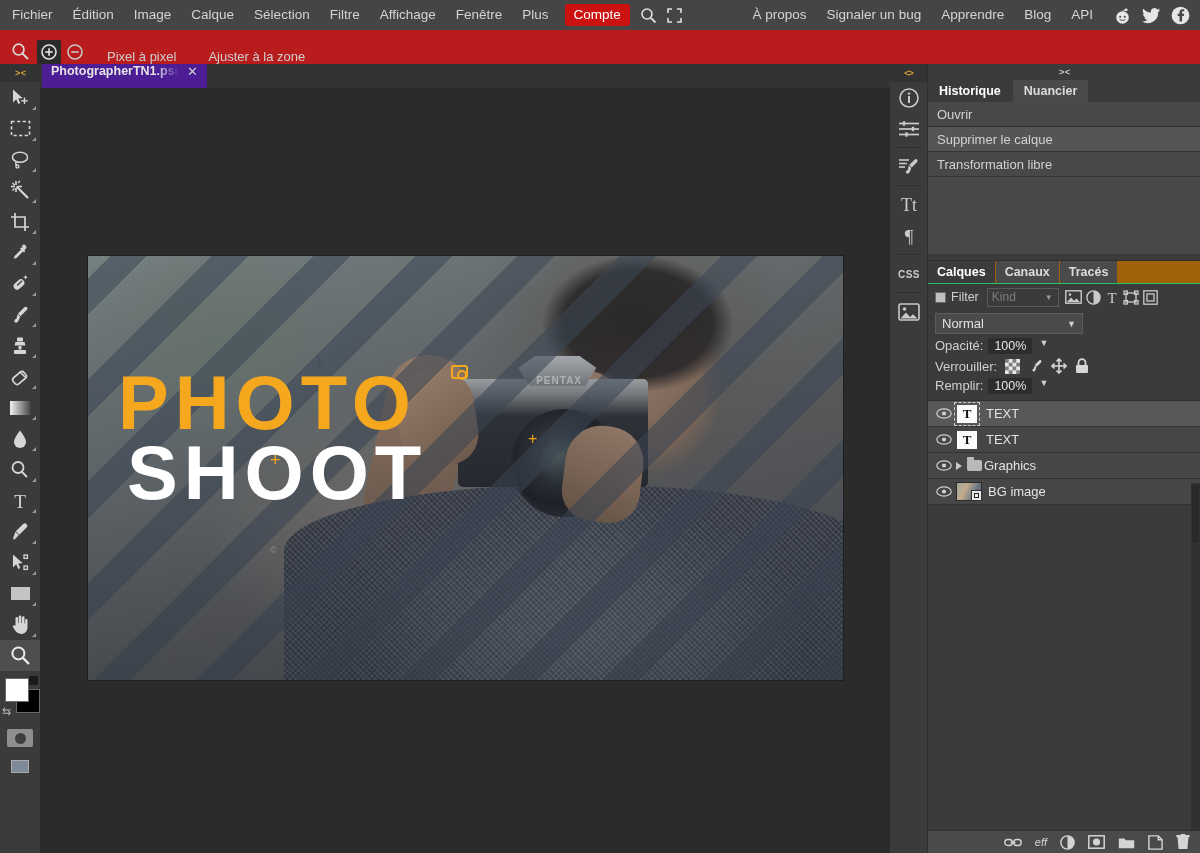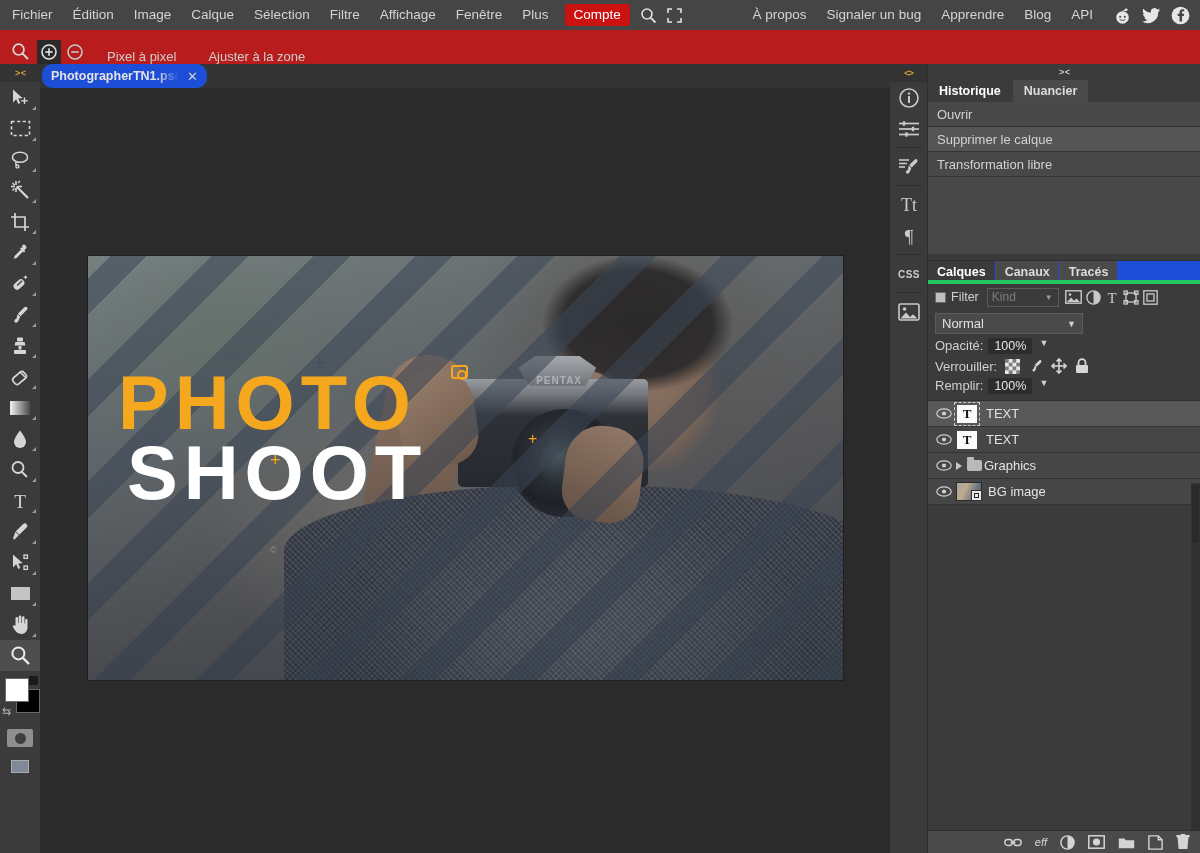--- a/index.html
+++ b/index.html
@@ -79,22 +79,22 @@
   .screenmode { width: 40px; height: 26px; display: flex; align-items: center; justify-content: center; }
   .screenmode-box { width: 18px; height: 13px; background: #7f8a99; border: 1px solid #aaa; }
 
   
   #tabbar {
     position: absolute; left: 40px; top: 64px; width: 850px; height: 24px;
     background: #333333;
   }
   #doctab {
     position: absolute; left: 2px; top: 0; height: 24px;
-    background: #1d4ed8; display: flex; align-items: center;
-    padding: 0 0 0 9px; max-width: 174px; border-radius: 10px;
+    background: #4c1d95; display: flex; 
+    padding: 0 0 0 9px; max-width: 174px;
   }
   #doctab .tabname {
     font-size: 12.5px; color: #e3e3e3; font-weight: bold; white-space: nowrap;
     overflow: hidden; max-width: 128px;
     -webkit-mask-image: linear-gradient(to right, #000 82%, transparent 100%);
     mask-image: linear-gradient(to right, #000 82%, transparent 100%);
   }
   #doctab .tabclose { font-size: 13px; color: #d0d0d0; padding: 0 9px 0 8px; cursor: pointer; }
 
   
@@ -239,21 +239,21 @@
     padding-left: 9px; border-bottom: 1px solid #333; background: #484848;
   }
   .hist-item.selected { background: #555555; }
   .hist-fill { background: #484848; height: 77px; }
 
   
   #layerspanel {
     position: absolute; left: 38px; top: 196px; width: 272px; height: 593px;
     background: #3b3b3b; border-top: 1px solid #2f2f2f;
   }
-  .lp-tabs { display: flex; height: 23px; background: #1d4ed8; border-bottom: 4px solid #22c55e; }
+  .lp-tabs { display: flex; height: 23px; background: #a16207; border-bottom: 1px solid #22c55e; }
   .lp-tab {
     font-size: 12.5px; font-weight: bold; color: #dcdcdc; padding: 0 9px;
     line-height: 23px; background: #4a4a4a; margin-right: 1px; cursor: pointer;
   }
   .lp-tab.active { background: #3b3b3b; color: #ffffff; }
   .lp-filterrow { height: 26px; display: flex; align-items: center; padding: 0 4px 0 7px; }
   .chk { width: 11px; height: 11px; background: #bfbfbf; border: 1px solid #6a6a6a; margin-right: 5px; }
   .lp-label { font-size: 12.5px; color: #d0d0d0; }
   .kind-select {
     width: 72px; height: 19px; background: #3b3b3b; border: 1px solid #5a5a5a;

